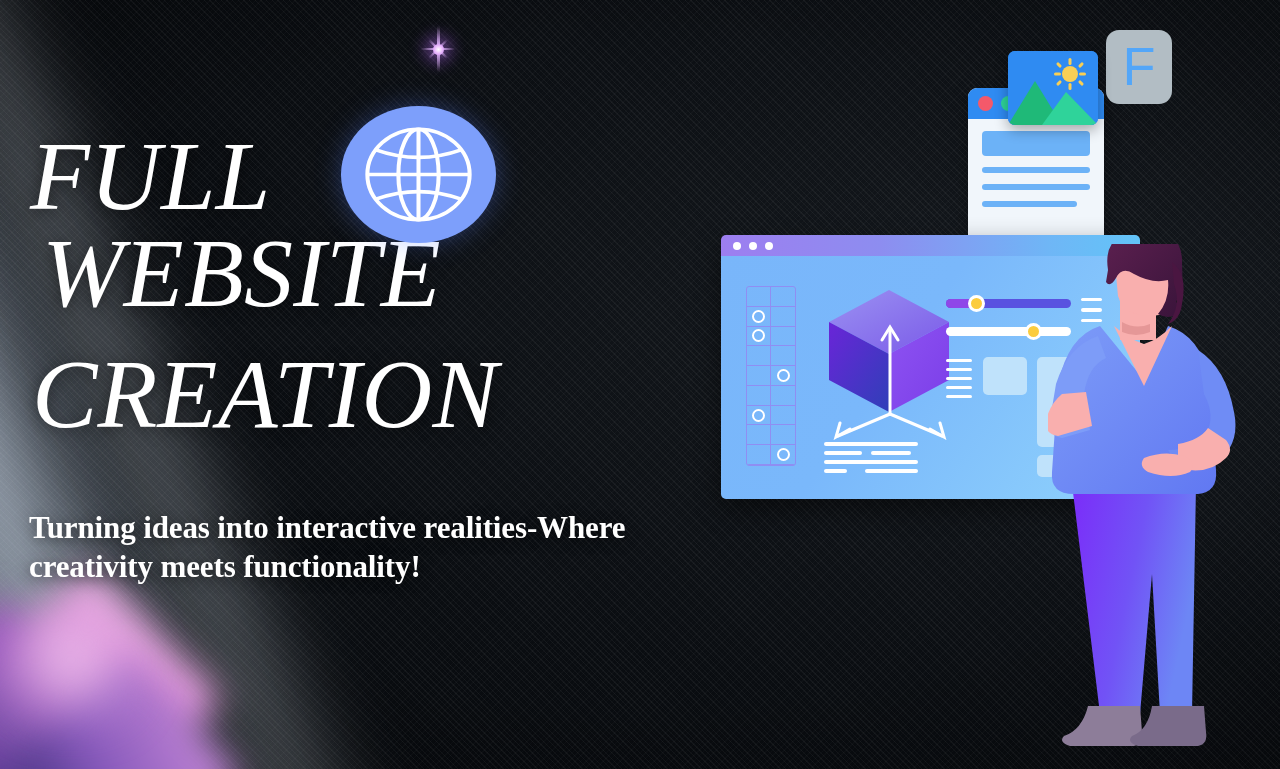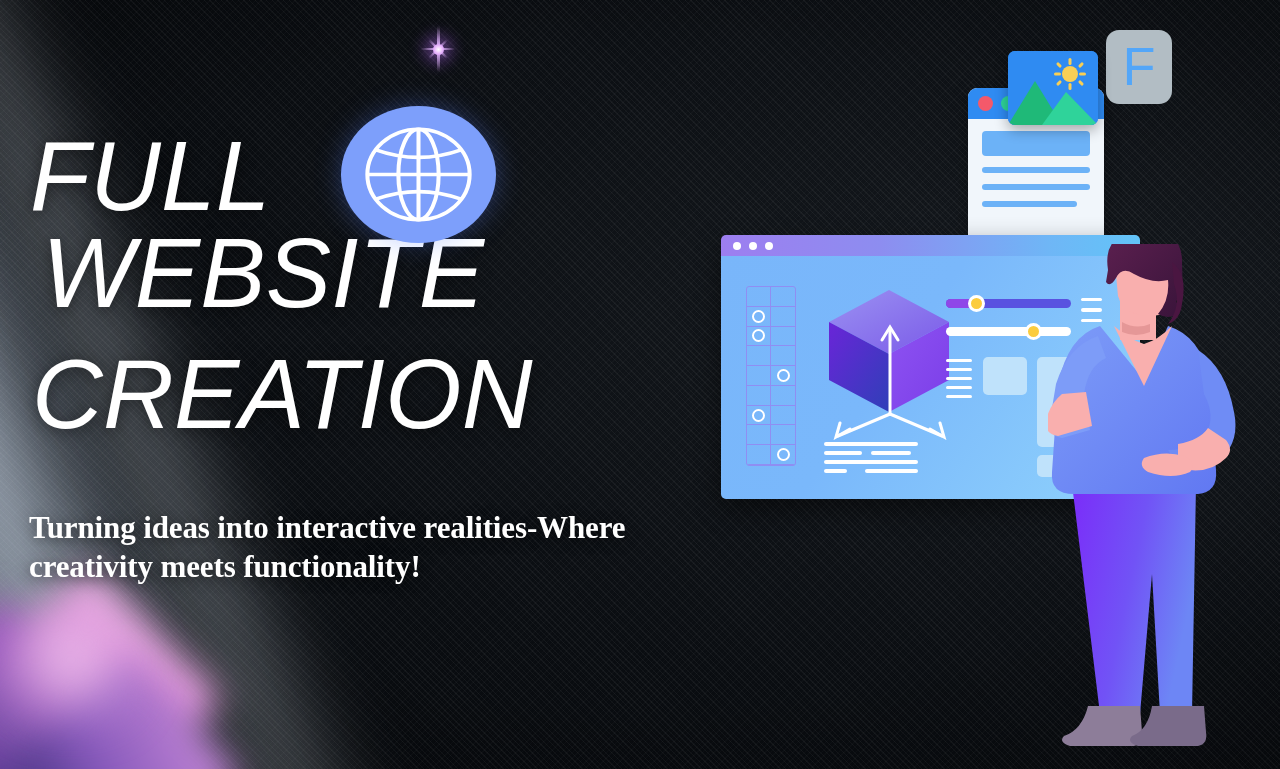--- a/index.html
+++ b/index.html
@@ -141,21 +141,21 @@
     border-radius: 50%;
     background: radial-gradient(circle, #ffffff 0%, #f0c8ff 40%, #c77cf0 100%);
   }
 
   
   .headline {
     position: absolute;
     left: 28px; top: 128px;
     width: 700px;
     color: #ffffff;
-    font-family: Liberation Sans, sans-serif;
+    font-family: Liberation Serif, serif;
     font-style: italic;
     font-weight: 300;
     letter-spacing: 0.012em;
   }
   .headline .line {
     display: block;
     font-size: 98px;
     line-height: 0.99;
     white-space: nowrap;
     text-shadow: 0 2px 16px rgba(0,0,0,0.55);

